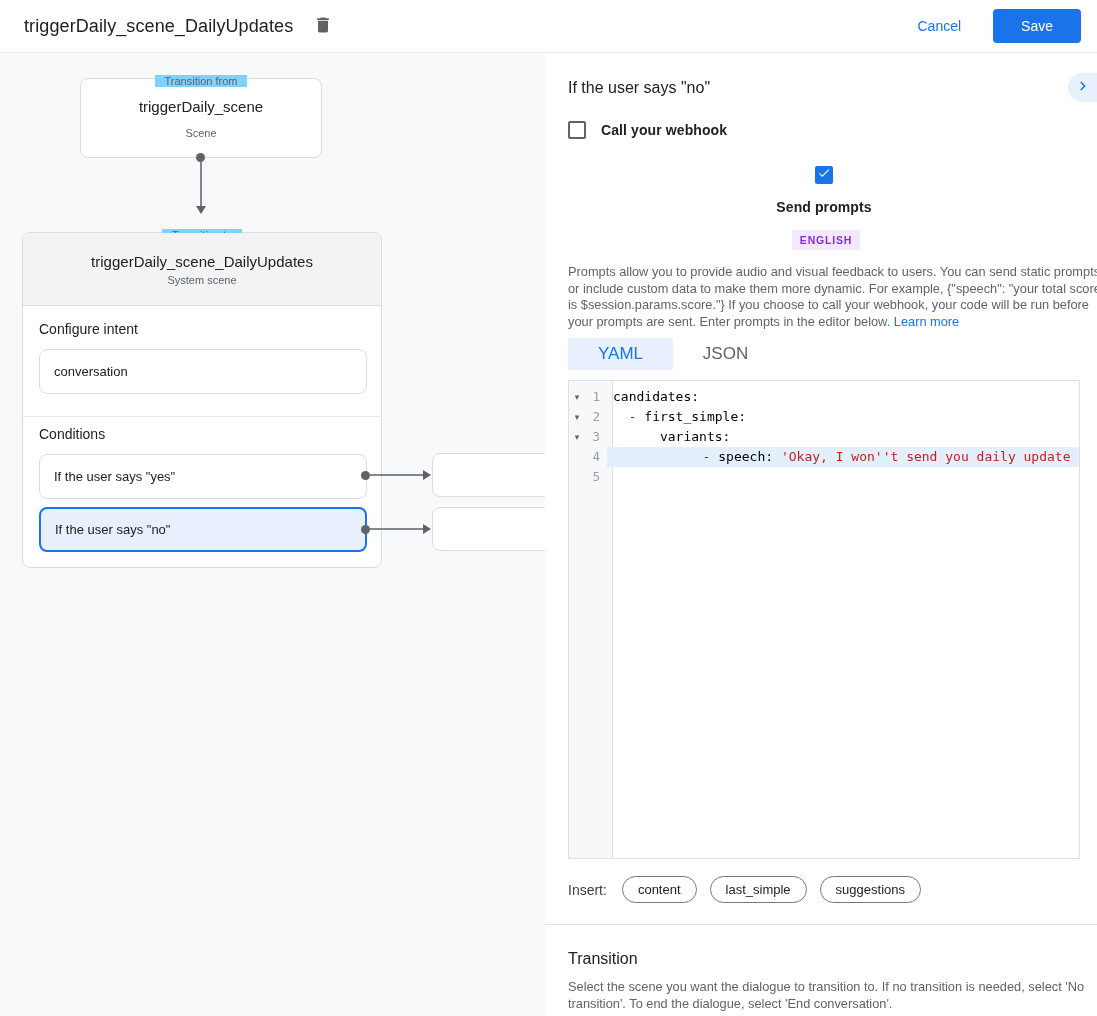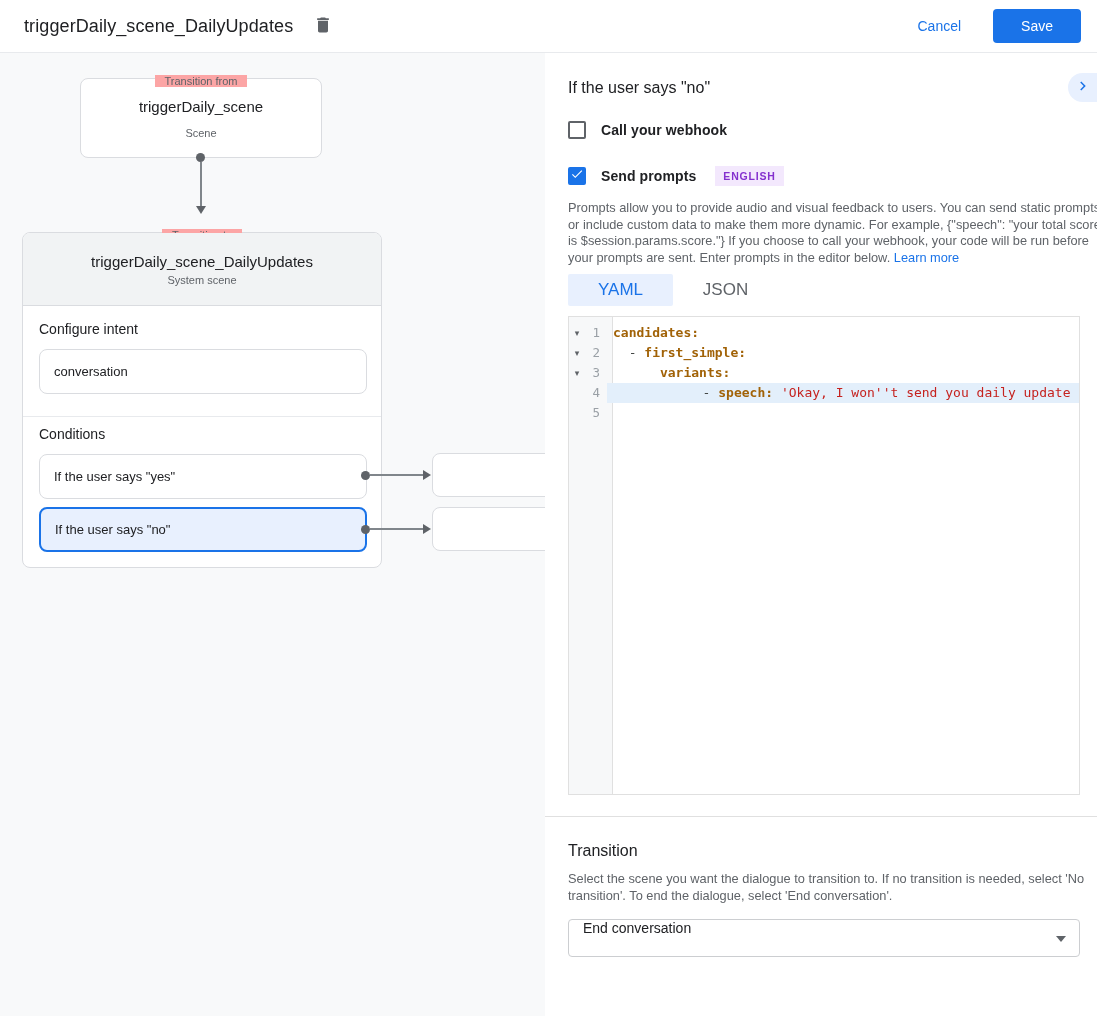--- a/index.html
+++ b/index.html
@@ -14,21 +14,21 @@
     display:flex; align-items:center; justify-content:center; cursor:pointer; }
   .topbar-spacer { flex:1; }
   .cancel-btn { border:none; background:transparent; color:#1a73e8; font-size:14px; font-weight:500;
     padding:8px 16px; margin-right:16px; cursor:pointer; font-family:inherit; }
   .save-btn { background:#1a73e8; color:#fff; border:none; border-radius:4px; font-size:14px;
     font-weight:500; padding:9px 28px; cursor:pointer; font-family:inherit; }
 
   
   .canvas { position:absolute; left:0; top:53px; width:545px; height:963px; background:#f8f9fa; overflow:hidden; }
   .node-legend { position:absolute; top:-8px; left:0; right:0; text-align:center; pointer-events:none; }
-  .node-legend span { background:#fca5a5; color:#5f6368; font-size:11px; padding:0 10px; }
+  .node-legend span { background:#7dd3fc; color:#5f6368; font-size:11px; padding:0 10px; }
   .from-box { position:absolute; left:80px; top:25px; width:242px; height:80px; background:#fff;
     border:1px solid #dadce0; border-radius:8px; }
   .from-box-inner { height:100%; display:flex; flex-direction:column; align-items:center; justify-content:center; gap:12px; }
   .node-title { font-size:15px; }
   .node-sub { font-size:11px; color:#5f6368; }
 
   .dot { position:absolute; width:9px; height:9px; border-radius:50%; background:#5f6368; }
   .vline { position:absolute; width:2px; background:#80868b; }
   .arrow-down { position:absolute; width:0; height:0; border-left:5px solid transparent;
     border-right:5px solid transparent; border-top:8px solid #5f6368; }
@@ -54,21 +54,21 @@
 
   
   .panel { position:absolute; left:545px; top:53px; width:552px; height:963px; background:#fff; }
   .panel-inner { padding:0 17px 0 23px; position:relative; }
   .panel-title { font-size:16px; font-weight:400; padding-top:26px; }
   .expand-pill { position:absolute; right:0; top:20px; width:29px; height:29px; background:#e8f0fe;
     border:none; border-radius:15px 0 0 15px; cursor:pointer; display:flex; align-items:center; padding-left:6px; }
 
   .check-row { display:flex; align-items:center; gap:15px; }
   .check-row.webhook { margin-top:24px; }
-  .check-row.prompts { margin-top:27px; }
+  .check-row.prompts { margin-top:27px;flex-direction:column; }
   .checkbox { width:18px; height:18px; border:2px solid #5f6368; border-radius:2px; background:#fff; cursor:pointer; flex:none; }
   .checkbox.checked { background:#1a73e8; border-color:#1a73e8; display:flex; align-items:center; justify-content:center; }
   .check-label { font-size:14px; font-weight:700; letter-spacing:.1px; }
   .lang-badge { margin-left:4px; background:#f3e8fd; color:#8430ce; font-size:10.5px; font-weight:700;
     letter-spacing:.8px; padding:4px 8px; border-radius:0; }
 
   .desc { margin-top:14px; width:534px; font-size:12.8px; line-height:16.5px; color:#5f6368; }
   .learn-more { color:#1a73e8; text-decoration:none; cursor:pointer; }
 
   .tabs { margin-top:8px; display:flex; }
@@ -78,21 +78,21 @@
 
   .editor { margin-top:10px; height:479px; border:1px solid #e0e0e0; position:relative;
     font-family:"DejaVu Sans Mono", monospace; font-size:13px; background:#fff; overflow:hidden; }
   .ed-gutter-bg { position:absolute; left:0; top:0; bottom:0; width:44px; background:#f7f8f9; border-right:1px solid #e0e0e0; }
   .ed-lines { position:relative; padding-top:6px; }
   .ed-row { display:flex; height:20px; line-height:20px; }
   .ed-fold { width:16px; text-align:center; font-size:9px; color:#5f6368; flex:none; font-family:"Liberation Sans",sans-serif; }
   .ed-num { width:22px; padding-right:7px; text-align:right; color:#9aa0a6; flex:none; font-size:12.5px; }
   .ed-code { flex:1; white-space:pre; padding-left:6px; overflow:hidden; }
   .ed-row.hl .ed-code { background:#e3effb;padding-left:33px; }
-  .tok-key { color:#a16207;font-weight:bold; }
+  .tok-key { color:#000000; }
   .tok-string { color:#c5221f; }
   .tok-plain { color:#444746; }
 
   .insert-row { margin-top:17px; display:flex; align-items:center; gap:13px; }
   .insert-label { font-size:14px; color:#3c4043; margin-right:2px; }
   .chip { border:1px solid #747775; background:#fff; border-radius:15px; padding:5px 15px;
     font-size:13px; color:#202124; cursor:pointer; font-family:inherit; }
 
   .panel-divider { margin-top:21px; border-top:1px solid #e0e0e0; margin-left:-23px; margin-right:-17px; }
 
@@ -227,20 +227,26 @@
             <span class="ed-code"><span class="tok-plain">        - </span><span class="tok-key">speech:</span><span class="tok-plain"> </span><span class="tok-string">'Okay, I won''t send you daily update</span></span>
           </div>
           <div class="ed-row">
             <span class="ed-fold"></span>
             <span class="ed-num">5</span>
             <span class="ed-code"></span>
           </div>
         </div>
     </div>
 
+    <div class="insert-row">
+      <span class="insert-label">Insert:</span>
+      <button class="chip">content</button>
+      <button class="chip">last_simple</button>
+      <button class="chip">suggestions</button>
+    </div>
 
     <div class="panel-divider"></div>
 
     <div class="transition-title">Transition</div>
     <p class="transition-desc">Select the scene you want the dialogue to transition to. If no transition is needed, select 'No transition'. To end the dialogue, select 'End conversation'.</p>
 
     <div class="dropdown">
       <span>End conversation</span>
       <span class="dd-caret"></span>
     </div>

